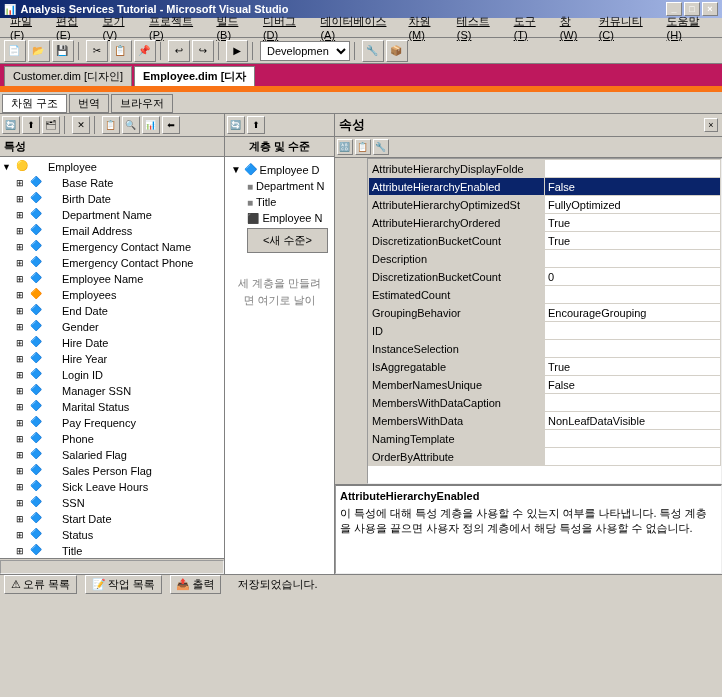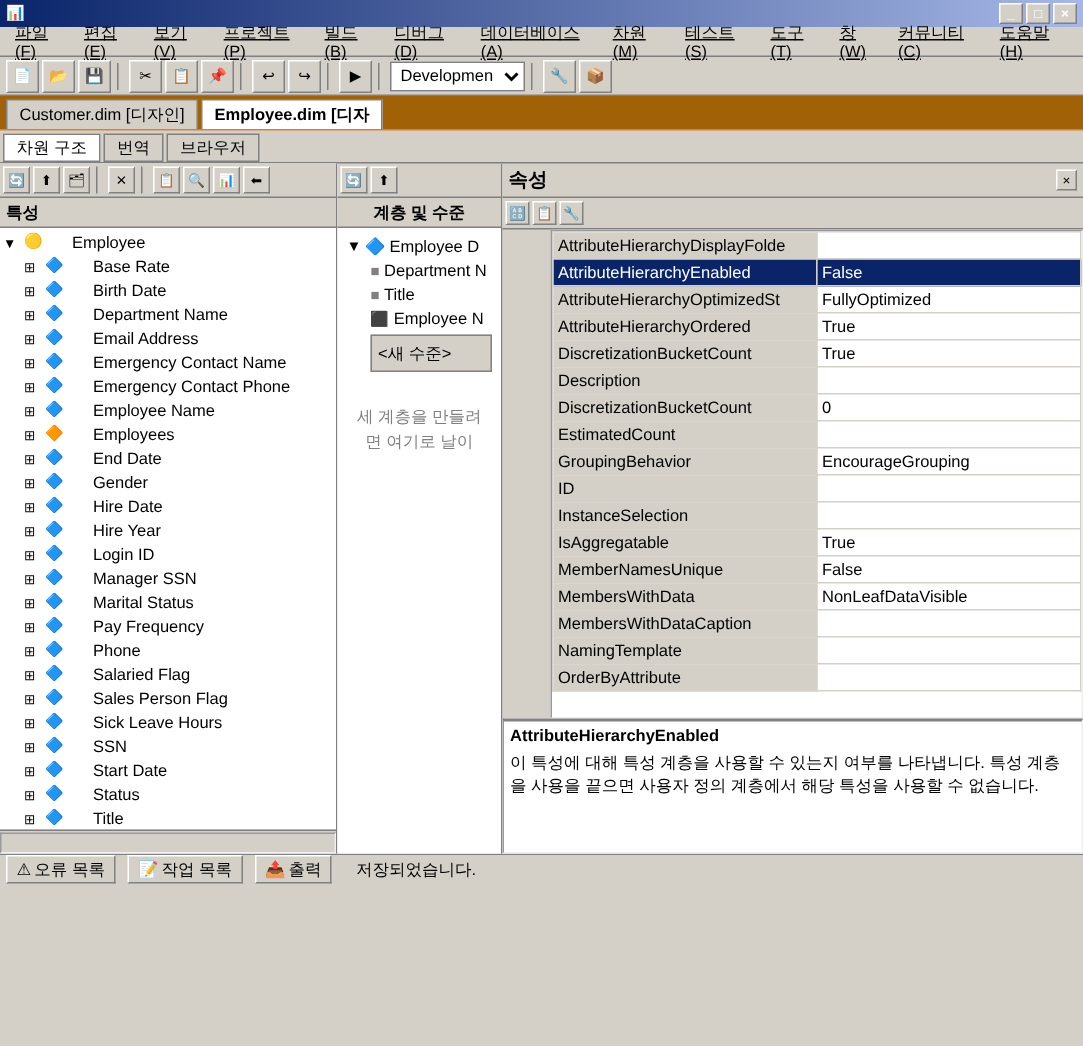--- a/index.html
+++ b/index.html
@@ -14,21 +14,21 @@
     .menu-bar { background: #d4d0c8; height: 20px; display: flex; align-items: center; padding: 0 4px; border-bottom: 1px solid #808080; }
     .menu-item { padding: 2px 6px; font-size: 11px; cursor: pointer; text-decoration: underline; }
 
     
     .toolbar { background: #d4d0c8; height: 26px; display: flex; align-items: center; padding: 2px 4px; border-bottom: 1px solid #808080; gap: 2px; }
     .tb-btn { width: 22px; height: 22px; background: #d4d0c8; border: 1px solid; border-color: #fff #808080 #808080 #fff; display: flex; align-items: center; justify-content: center; font-size: 10px; cursor: pointer; }
     .tb-sep { width: 4px; border-left: 1px solid #808080; height: 18px; margin: 0 2px; }
     .tb-combo { height: 20px; font-size: 11px; border: 1px solid #808080; background: white; padding: 0 2px; width: 90px; }
 
     
-    .doc-tabs { background: #a16207; display: flex; align-items: flex-end; padding: 2px 4px 0; border-bottom: 1px solid #f97316; }
+    .doc-tabs { background: #be185d; display: flex; align-items: flex-end; padding: 2px 4px 0; border-bottom: 6px solid #f97316; }
     .doc-tab { padding: 2px 8px; font-size: 11px; background: #d4d0c8; border: 1px solid #808080; border-bottom: none; cursor: pointer; margin-right: 2px; }
     .doc-tab.active { background: white; font-weight: bold; }
 
     
     .main-container { display: flex; height: calc(697px - 18px - 20px - 26px - 24px - 22px - 20px); }
 
     
     .left-panel { width: 225px; border-right: 1px solid #808080; display: flex; flex-direction: column; background: white; }
     .panel-toolbar { background: #d4d0c8; padding: 2px; display: flex; gap: 2px; border-bottom: 1px solid #808080; }
     .panel-title { background: #d4d0c8; padding: 2px 4px; font-size: 11px; font-weight: bold; border-bottom: 1px solid #808080; }
@@ -38,21 +38,21 @@
     .tree-icon { width: 14px; height: 14px; margin-right: 2px; font-size: 10px; }
     .tree-label { font-size: 11px; margin-left: 16px; }
     .tree-indent { padding-left: 14px; }
 
     
     .middle-panel { width: 110px; border-right: 1px solid #808080; display: flex; flex-direction: column; background: white; }
     .middle-header { background: #d4d0c8; padding: 2px 4px; font-size: 11px; font-weight: bold; border-bottom: 1px solid #808080; text-align: center; }
     .hierarchy-container { flex: 1; overflow-y: auto; background: white; padding: 4px; }
     .hier-node { display: flex; align-items: center; padding: 2px; font-size: 11px; }
     .hier-icon { margin-right: 3px; font-size: 10px; }
-    .hier-area { background: #d4d0c8; border: 1px solid #808080; padding: 4px; margin: 2px; font-size: 11px; text-align: left; cursor: pointer; }
+    .hier-area { background: #d4d0c8; border: 1px solid #808080; padding: 4px; margin: 2px; font-size: 11px; text-align: center; cursor: pointer; }
     .watermark { color: #808080; font-size: 11px; text-align: center; padding: 20px 4px; line-height: 1.5; }
 
     
     .right-panel { flex: 1; display: flex; flex-direction: column; background: #d4d0c8; }
     .props-toolbar { background: #d4d0c8; padding: 2px; display: flex; gap: 2px; border-bottom: 1px solid #808080; }
     .props-table { flex: 1; background: white; overflow-y: auto; border: 1px inset; margin-left: 32px; }
     .props-table table { width: 100%; border-collapse: collapse; }
     .props-table td { border: 1px solid #d4d0c8; padding: 1px 3px; font-size: 11px; height: 18px; }
     .props-table td:first-child { background: #d4d0c8; width: 50%; }
     .props-table tr.selected td { background: #0a246a; color: white; }
@@ -67,20 +67,21 @@
 
     .sub-tabs { display: flex; background: #d4d0c8; padding: 2px 2px 0; border-bottom: 1px solid #808080; }
     .sub-tab { padding: 1px 8px; font-size: 11px; cursor: pointer; border: 1px solid #808080; margin-right: 2px; background: #d4d0c8; }
     .sub-tab.active { background: white; }
   </style>
 </head>
 <body>
 
 <div class="title-bar">
   <span style="font-size:10px; margin-right:4px;">📊</span>
+  <span>Analysis Services Tutorial - Microsoft Visual Studio</span>
   <div class="title-bar-buttons">
     <div class="title-btn">_</div>
     <div class="title-btn">□</div>
     <div class="title-btn">×</div>
   </div>
 </div>
 
 <div class="menu-bar">
   <span class="menu-item">파일(F)</span>
   <span class="menu-item">편집(E)</span>
@@ -376,26 +377,26 @@
           </tr>
           <tr>
             <td>IsAggregatable</td>
             <td>True</td>
           </tr>
           <tr>
             <td>MemberNamesUnique</td>
             <td>False</td>
           </tr>
           <tr>
+            <td>MembersWithDataCaption</td>
+            <td></td>
+          </tr>
+          <tr>
             <td>MembersWithData</td>
             <td>NonLeafDataVisible</td>
-          </tr>
-          <tr>
-            <td>MembersWithDataCaption</td>
-            <td></td>
           </tr>
           <tr>
             <td>NamingTemplate</td>
             <td></td>
           </tr>
           <tr>
             <td>OrderByAttribute</td>
             <td></td>
           </tr>
 

